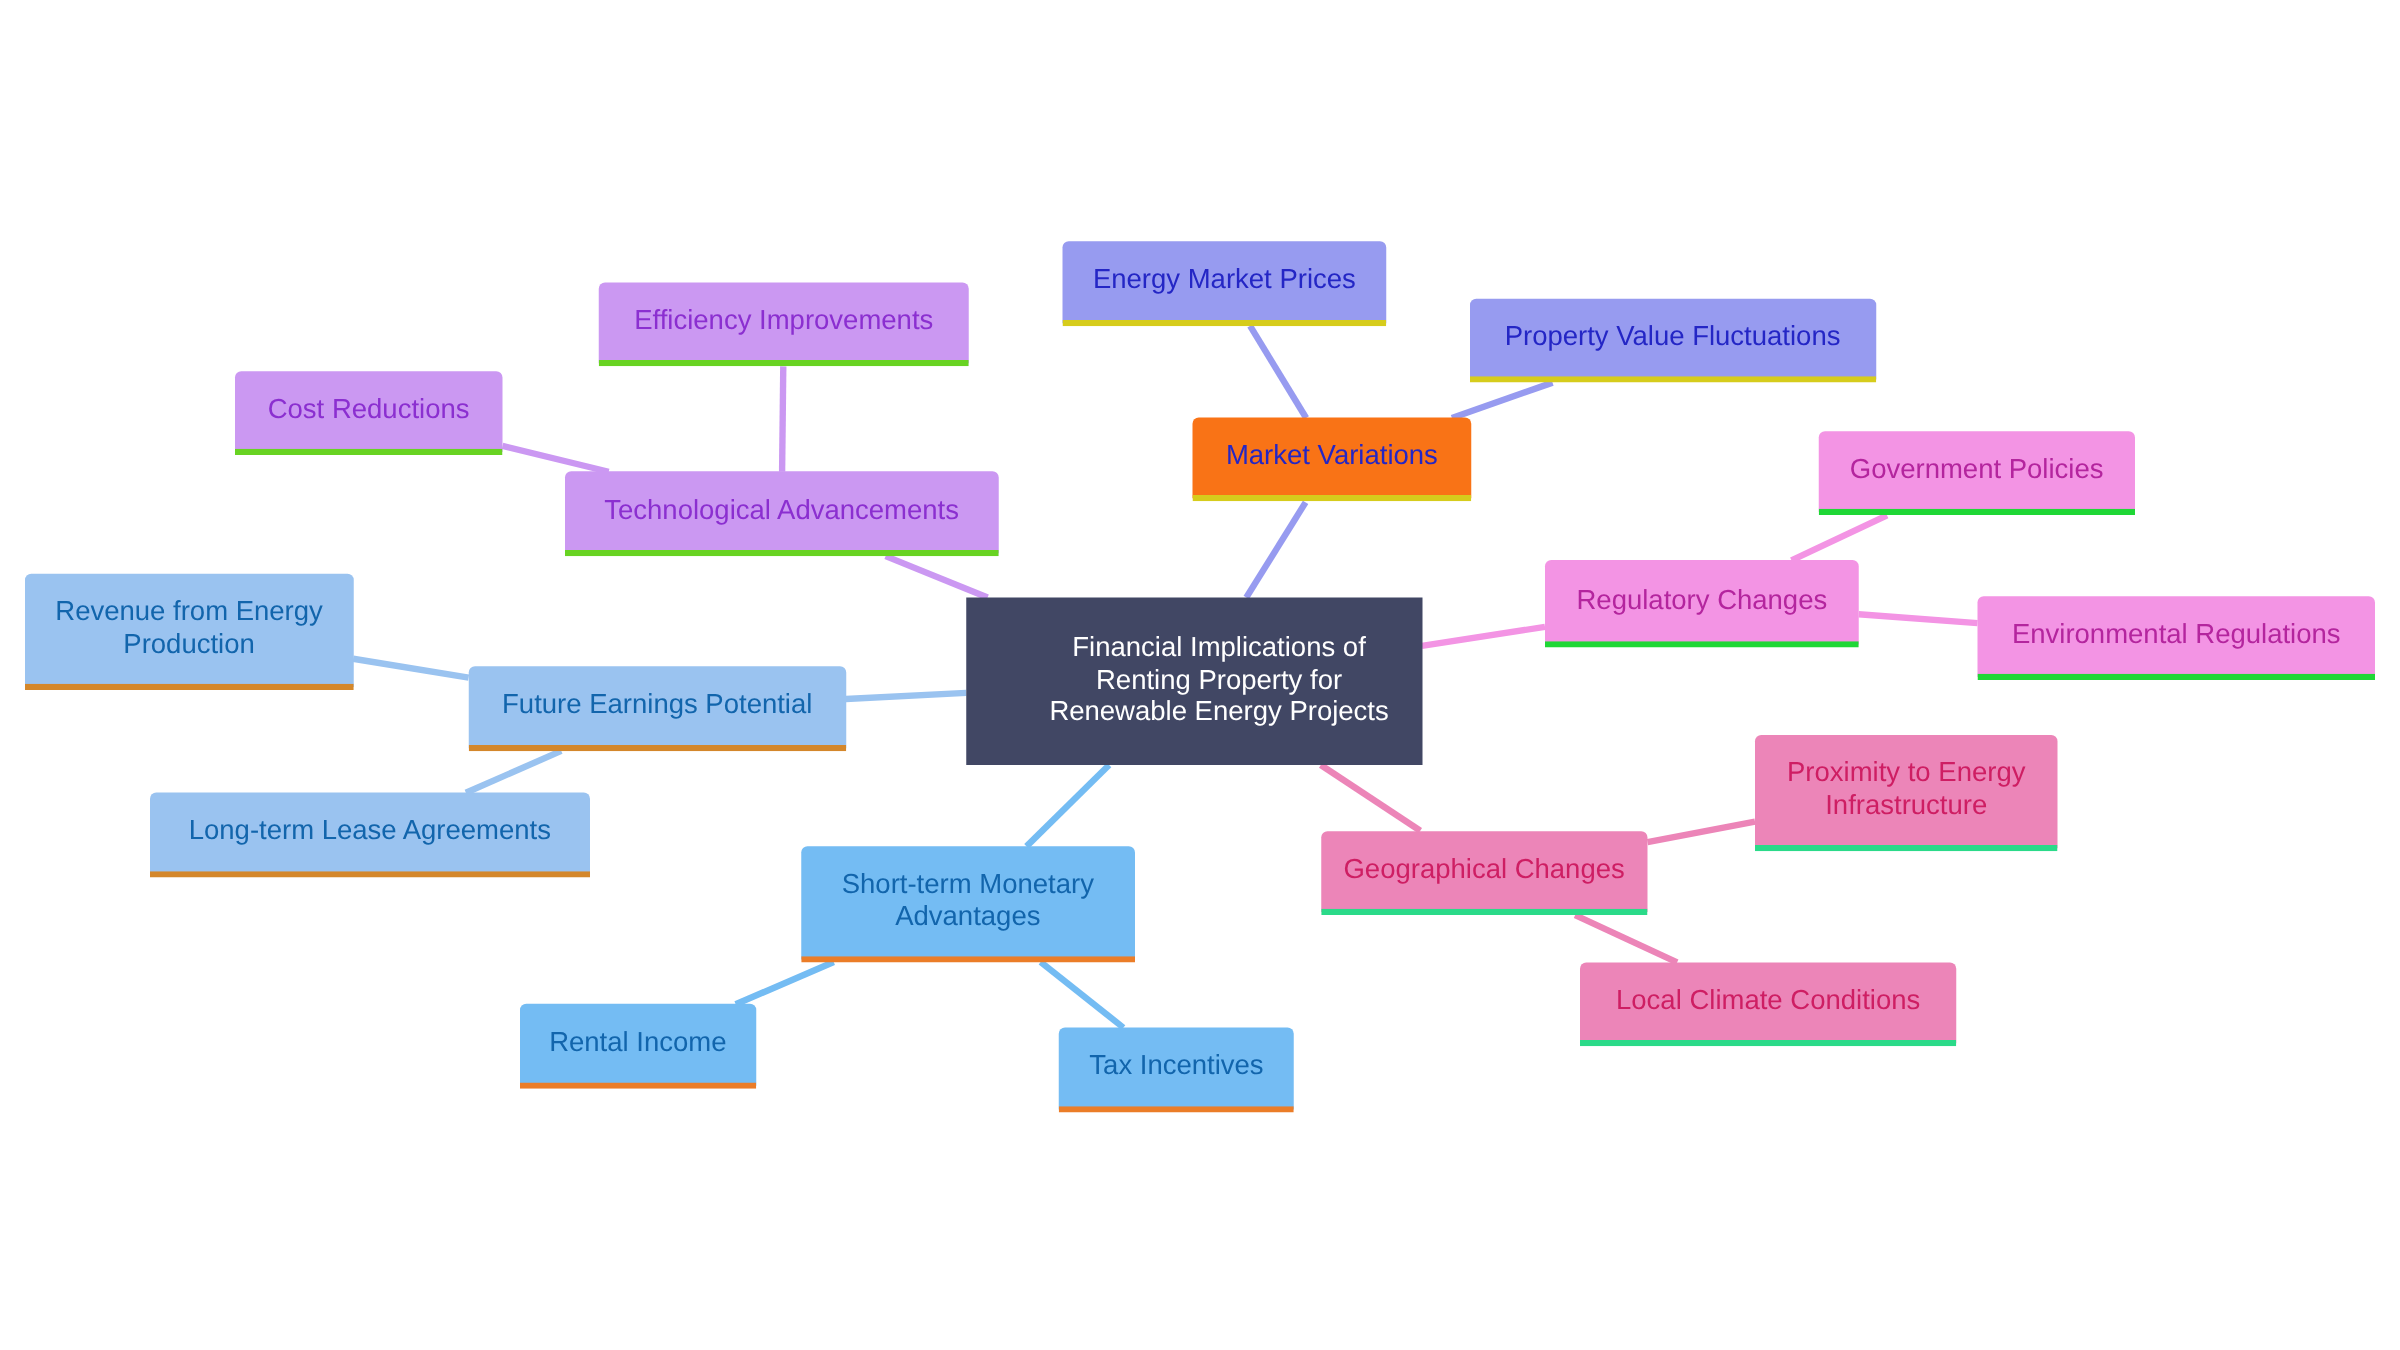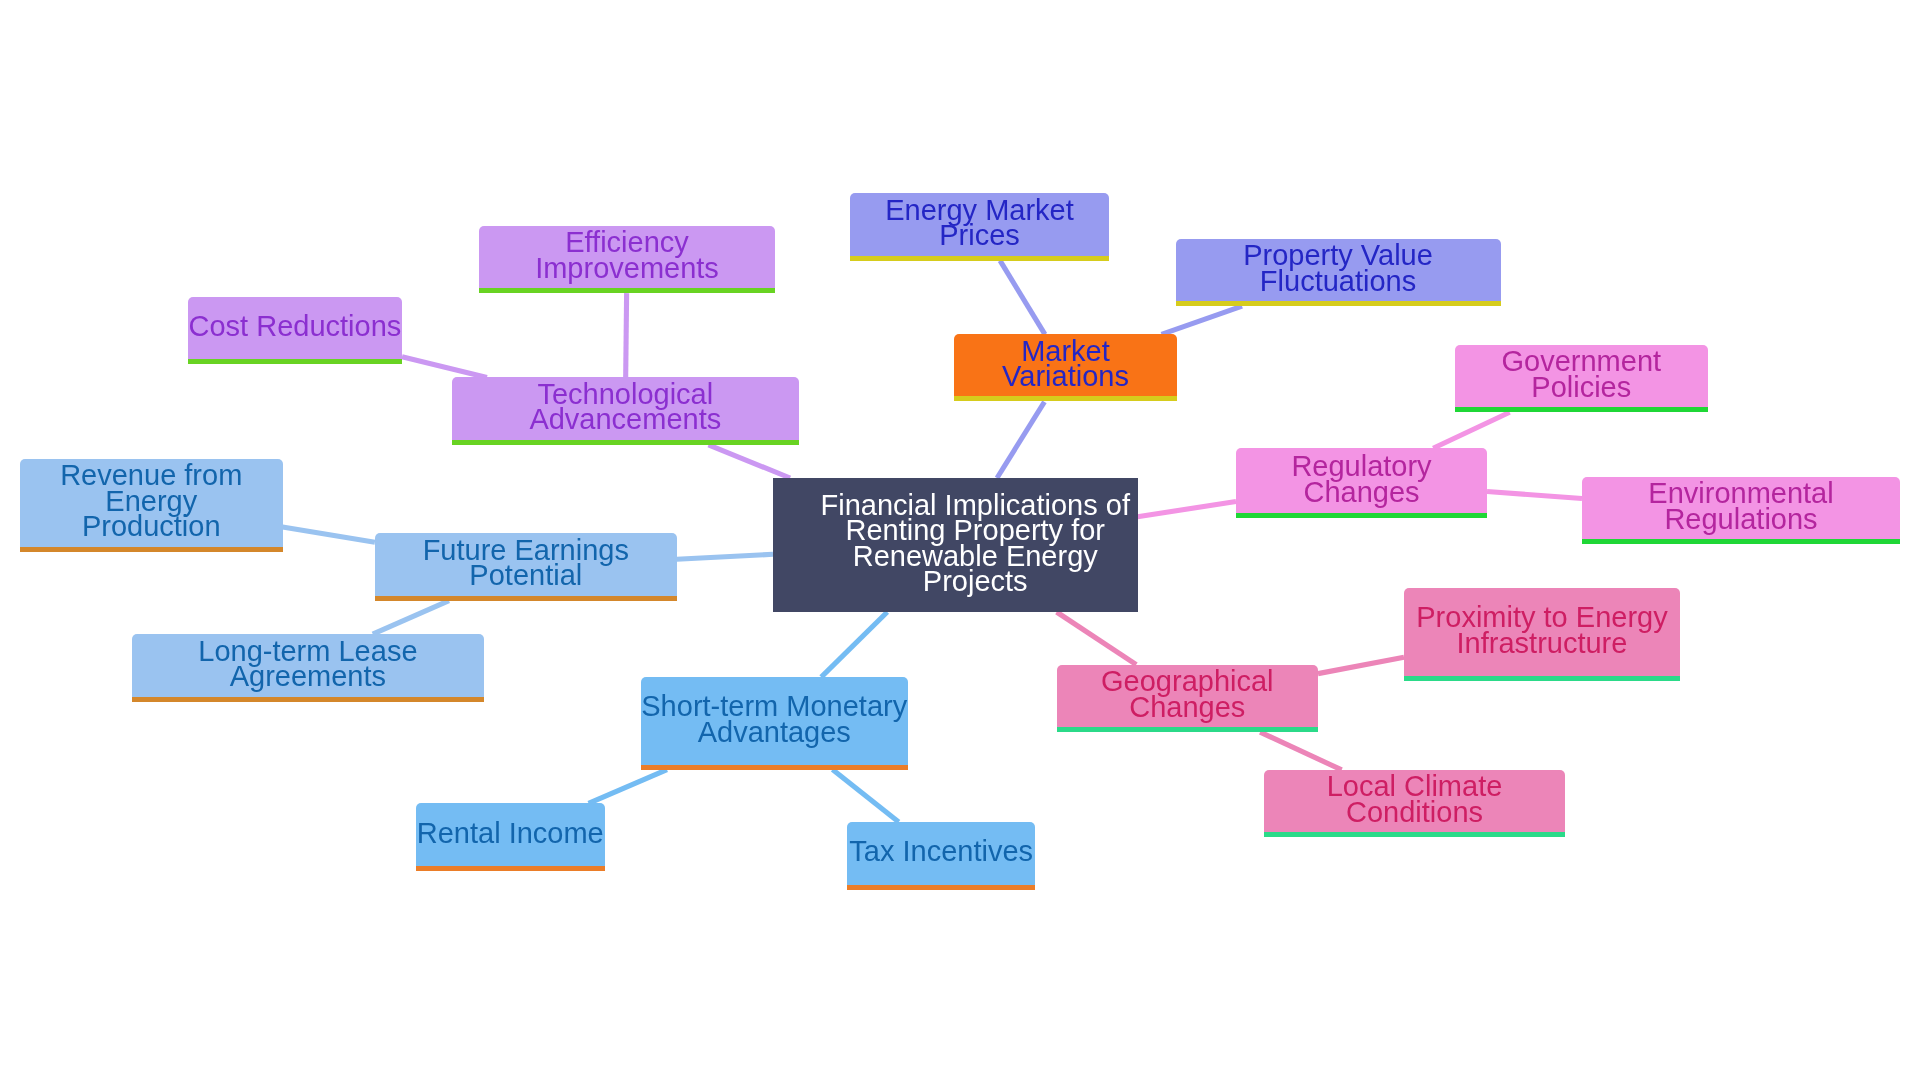--- a/index.html
+++ b/index.html
@@ -8,21 +8,21 @@
     width:1920px; height:1080px; background:#ffffff; overflow:hidden;
     font-family:"Liberation Sans", sans-serif;
     -webkit-font-smoothing:antialiased;
   }
   #canvas{ position:relative; width:1920px; height:1080px; }
   #edge-layer{ position:absolute; left:0; top:0; width:1920px; height:1080px; }
   .node{
     position:absolute; box-sizing:border-box;
     display:flex; align-items:center; justify-content:center;
     text-align:center;
-    font-size:29px; line-height:25.5px;
+    font-size:22px; line-height:25.5px;
     white-space:pre-line;
     border-top-left-radius:5px; border-top-right-radius:5px;
     border-bottom-left-radius:0; border-bottom-right-radius:0;
   }
   .node > .node-label{ display:block; position:relative; top:-1.3px; }
   .node.root{ border-radius:0; }
 </style>
 </head>
 <body>
 
@@ -57,21 +57,21 @@
 
   <div class="node" style="left: 20px; top: 459.2px; width: 262.5px; height: 92.5px; background: rgb(154, 195, 240); color: rgb(18, 101, 172); border-bottom: 5px solid rgb(212, 135, 43);">
     <span class="node-label">Revenue from Energy
 Production</span>
   </div>
 
   <div class="node" style="left: 374.9px; top: 533.2px; width: 301.8px; height: 67.5px; background: rgb(154, 195, 240); color: rgb(18, 101, 172); border-bottom: 5px solid rgb(212, 135, 43);">
     <span class="node-label">Future Earnings Potential</span>
   </div>
 
-  <div class="node" style="left: 119.8px; top: 634.2px; width: 352.2px; height: 67.5px; background: rgb(154, 195, 240); color: rgb(18, 101, 172); border-bottom: 5px solid rgb(212, 135, 43); margin-left: 12px;">
+  <div class="node" style="left: 119.8px; top: 634.2px; width: 352.2px; height: 67.5px; background: rgb(154, 195, 240); color: rgb(18, 101, 172); border-bottom: 5px solid rgb(212, 135, 43);">
     <span class="node-label">Long-term Lease Agreements</span>
   </div>
 
   <div class="node" style="left: 641px; top: 677.1px; width: 266.5px; height: 92.5px; background: rgb(116, 188, 243); color: rgb(18, 101, 172); border-bottom: 5px solid rgb(235, 125, 40);">
     <span class="node-label">Short-term Monetary
 Advantages</span>
   </div>
 
   <div class="node" style="left: 415.5px; top: 803.4px; width: 189.5px; height: 67.5px; background: rgb(116, 188, 243); color: rgb(18, 101, 172); border-bottom: 5px solid rgb(235, 125, 40);">
     <span class="node-label">Rental Income</span>
@@ -114,21 +114,21 @@
   </div>
 
   <div class="node" style="left: 1582px; top: 476.7px; width: 318px; height: 67.5px; background: rgb(243, 148, 228); color: rgb(180, 37, 158); border-bottom: 5px solid rgb(31, 215, 54);">
     <span class="node-label">Environmental Regulations</span>
   </div>
 
   <div class="node" style="left: 1056.6px; top: 664.6px; width: 261.4px; height: 67.5px; background: rgb(236, 133, 184); color: rgb(206, 30, 99); border-bottom: 5px solid rgb(43, 218, 137);">
     <span class="node-label">Geographical Changes</span>
   </div>
 
-  <div class="node" style="left: 1404px; top: 588.2px; width: 276px; height: 92.5px; background: rgb(236, 133, 184); color: rgb(206, 30, 99); border-bottom: 5px solid rgb(43, 218, 137);">
+  <div class="node" style="left: 1404px; top: 588.2px; width: 242px; height: 92.5px; background: rgb(236, 133, 184); color: rgb(206, 30, 99); border-bottom: 5px solid rgb(43, 218, 137);">
     <span class="node-label">Proximity to Energy
 Infrastructure</span>
   </div>
 
   <div class="node" style="left: 1264px; top: 769.9px; width: 301px; height: 67.5px; background: rgb(236, 133, 184); color: rgb(206, 30, 99); border-bottom: 5px solid rgb(43, 218, 137);">
     <span class="node-label">Local Climate Conditions</span>
   </div>
 
 </div>
 

